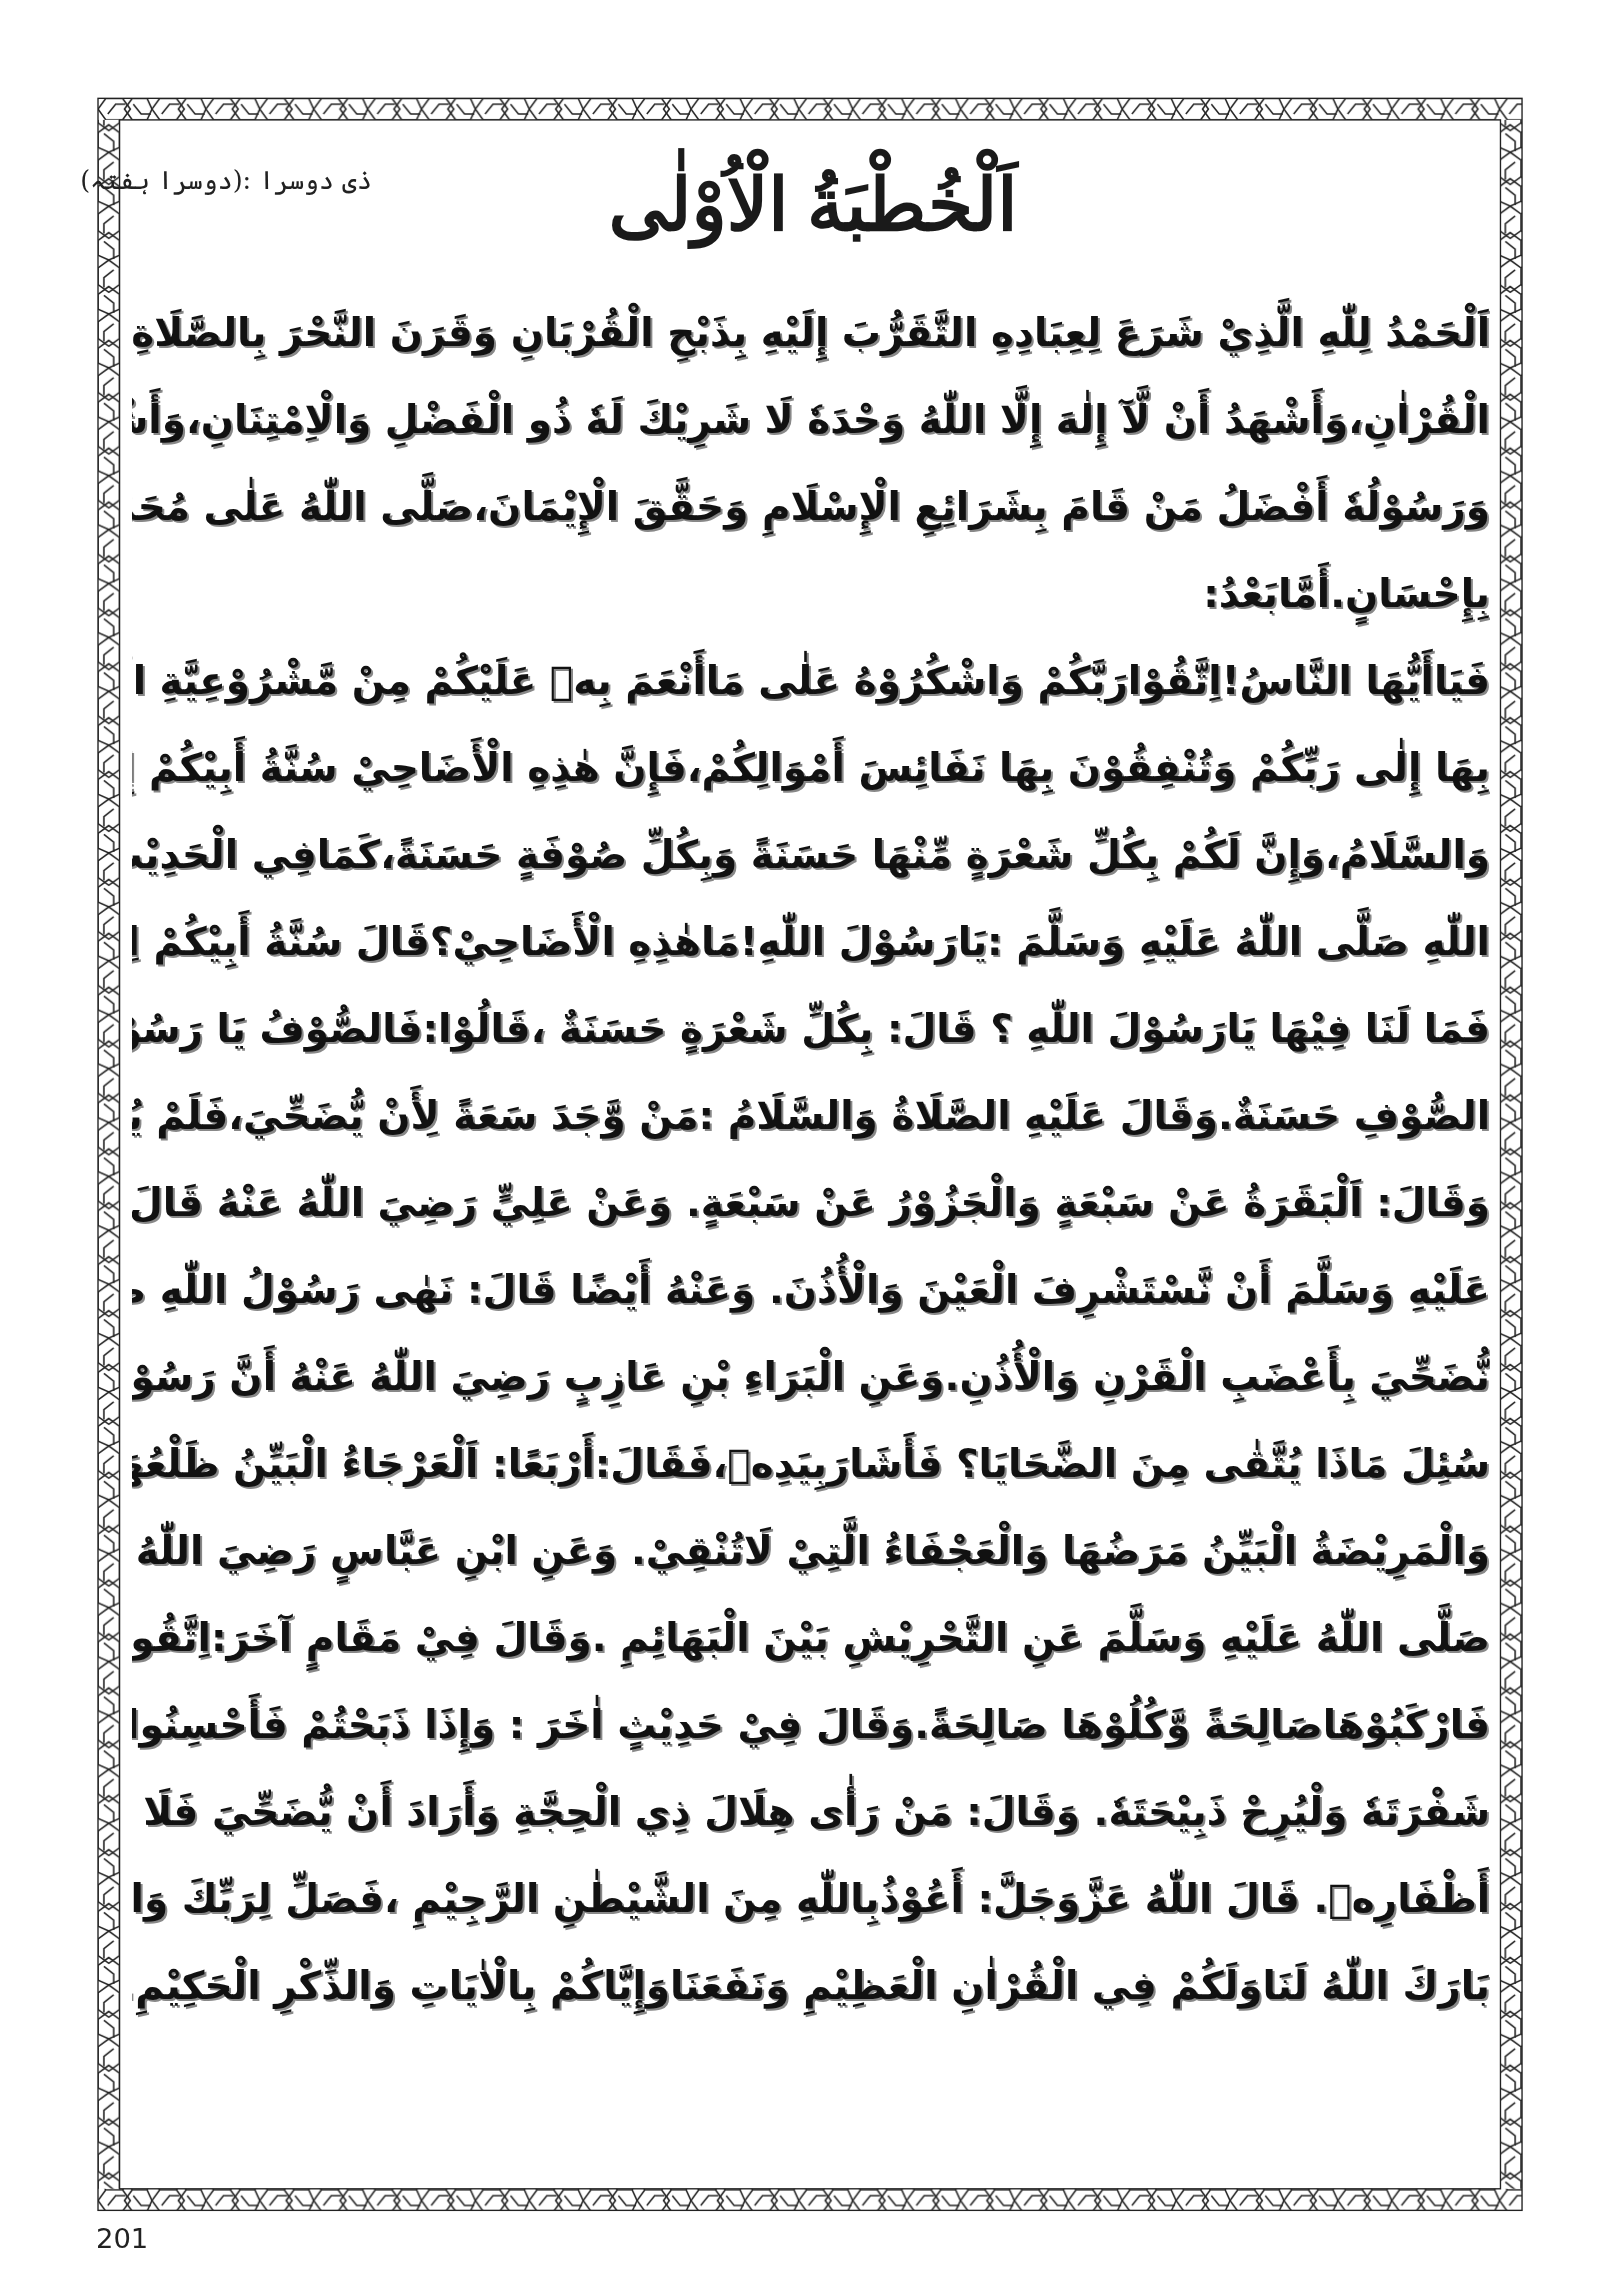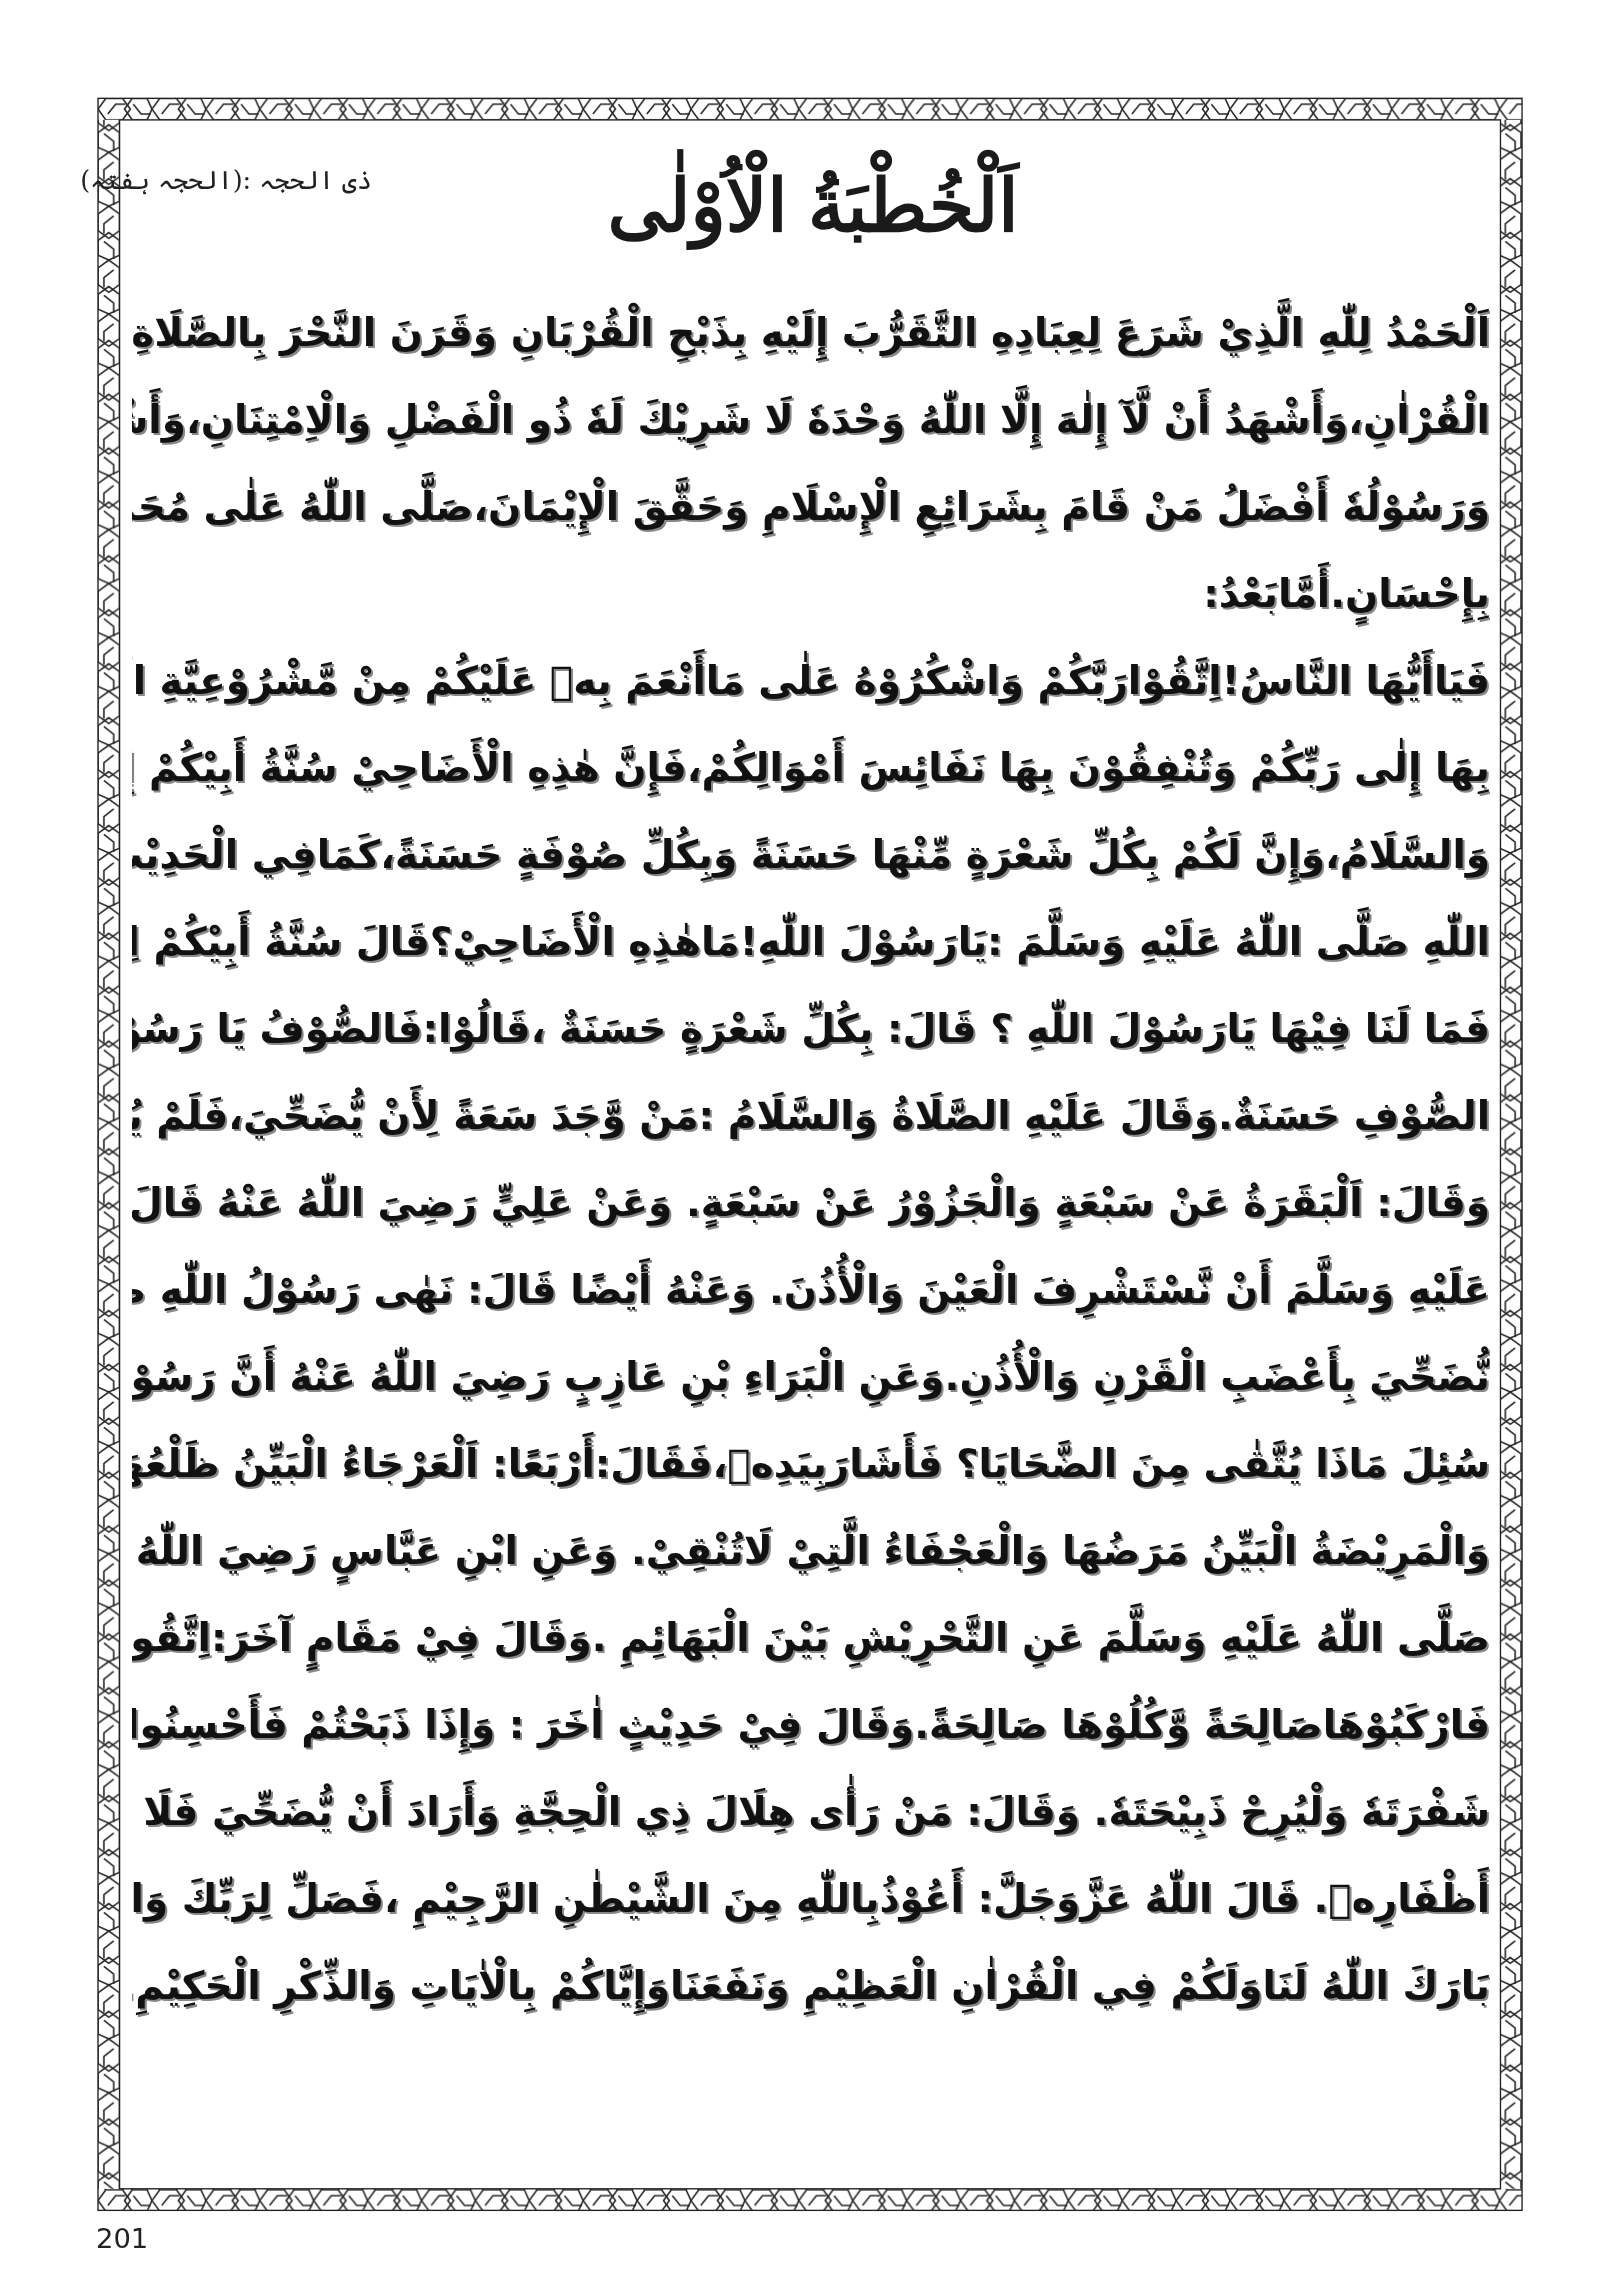--- a/index.html
+++ b/index.html
@@ -6,21 +6,21 @@
   body { width: 1622px; height: 2294px; position: relative; overflow: hidden; font-family: "DejaVu Sans", sans-serif; color: #111; }
   .page { position: absolute; left: 0; top: 0; width: 1622px; height: 2294px; }
   .border-svg { position: absolute; left: 0; top: 0; width: 1622px; height: 2294px; }
   .header-label {
     position: absolute; left: 137px; top: 165px; width: 235px; height: 49px;
     font-family: "DejaVu Serif", serif; font-size: 25.5px; direction: rtl; text-align: left; color: #222;
     white-space: nowrap;
   }
   .title {
     position: absolute; left: 519px; top: 147px; width: 588px; height: 118px;
-    font-family: Liberation Sans, sans-serif; font-weight: bold; font-size: 73px;
+    font-family: Liberation Serif, serif; font-weight: bold; font-size: 73px;
     direction: rtl; text-align: center; line-height: 118px; color: #1a1a1a;
     letter-spacing: 1px;
   }
   .body-text {
     position: absolute; left: 132px; top: 289px; width: 1358px;
     direction: rtl;
   }
   .line {
     height: 87px; line-height: 87px; font-family: "DejaVu Sans", sans-serif; font-weight: bold;
     font-size: 39px; white-space: nowrap; overflow: hidden;
@@ -55,21 +55,21 @@
       </pattern>
     </defs>
     <rect x="100" y="100" width="1453" height="22" fill="url(#hband)"></rect>
     <rect x="100" y="2233" width="1453" height="22" fill="url(#hband)"></rect>
     <rect x="100" y="122" width="22" height="2111" fill="url(#vband)"></rect>
     <rect x="1531" y="122" width="22" height="2111" fill="url(#vband)"></rect>
     <rect x="100" y="100" width="1453" height="2155" fill="none" stroke="#222" stroke-width="1.4"></rect>
     <rect x="122" y="122" width="1409" height="2111" fill="none" stroke="#222" stroke-width="1.4"></rect>
   </svg>
 
-  <div class="header-label">ذی الحجہ :(الحجہ ہفتہ)</div>
+  <div class="header-label">ذی دوسرا :(دوسرا ہفتہ)</div>
   <div class="title">اَلْخُطْبَةُ الْاُوْلٰى</div>
 
   <div class="body-text">
     <div class="line">اَلْحَمْدُ لِلّٰهِ الَّذِيْ شَرَعَ لِعِبَادِهِ التَّقَرُّبَ إِلَيْهِ بِذَبْحِ الْقُرْبَانِ وَقَرَنَ النَّحْرَ بِالصَّلَاةِ فِيْ مُحْكَمِ</div>
     <div class="line">الْقُرْاٰنِ،وَأَشْهَدُ أَنْ لَّآ إِلٰهَ إِلَّا اللّٰهُ وَحْدَهٗ لَا شَرِيْكَ لَهٗ ذُو الْفَضْلِ وَالْاِمْتِنَانِ،وَأَشْهَدُ أَنَّ مُحَمَّدًا عَبْدُهٗ</div>
     <div class="line">وَرَسُوْلُهٗ أَفْضَلُ مَنْ قَامَ بِشَرَائِعِ الْإِسْلَامِ وَحَقَّقَ الْإِيْمَانَ،صَلَّى اللّٰهُ عَلٰى مُحَمَّدٍوَّعَلٰى اٰلِهٖ وَمَنْ تَبِعَهُمْ</div>
     <div class="line last-short">بِإِحْسَانٍ.أَمَّابَعْدُ:</div>
     <div class="line">فَيَاأَيُّهَا النَّاسُ!اِتَّقُوْارَبَّكُمْ وَاشْكُرُوْهُ عَلٰى مَاأَنْعَمَ بِهٖ عَلَيْكُمْ مِنْ مَّشْرُوْعِيَّةِ الْأَضَاحِي الَّتِيْ تَتَقَرَّبُوْنَ</div>
     <div class="line">بِهَا إِلٰى رَبِّكُمْ وَتُنْفِقُوْنَ بِهَا نَفَائِسَ أَمْوَالِكُمْ،فَإِنَّ هٰذِهِ الْأَضَاحِيْ سُنَّةُ أَبِيْكُمْ إِبْرَاهِيْمَ عَلَيْهِ الصَّلَاةُ</div>
     <div class="line">وَالسَّلَامُ،وَإِنَّ لَكُمْ بِكُلِّ شَعْرَةٍ مِّنْهَا حَسَنَةً وَبِكُلِّ صُوْفَةٍ حَسَنَةً،كَمَافِي الْحَدِيْثِ: قَالَ أَصْحَابُ رَسُوْلِ</div>

